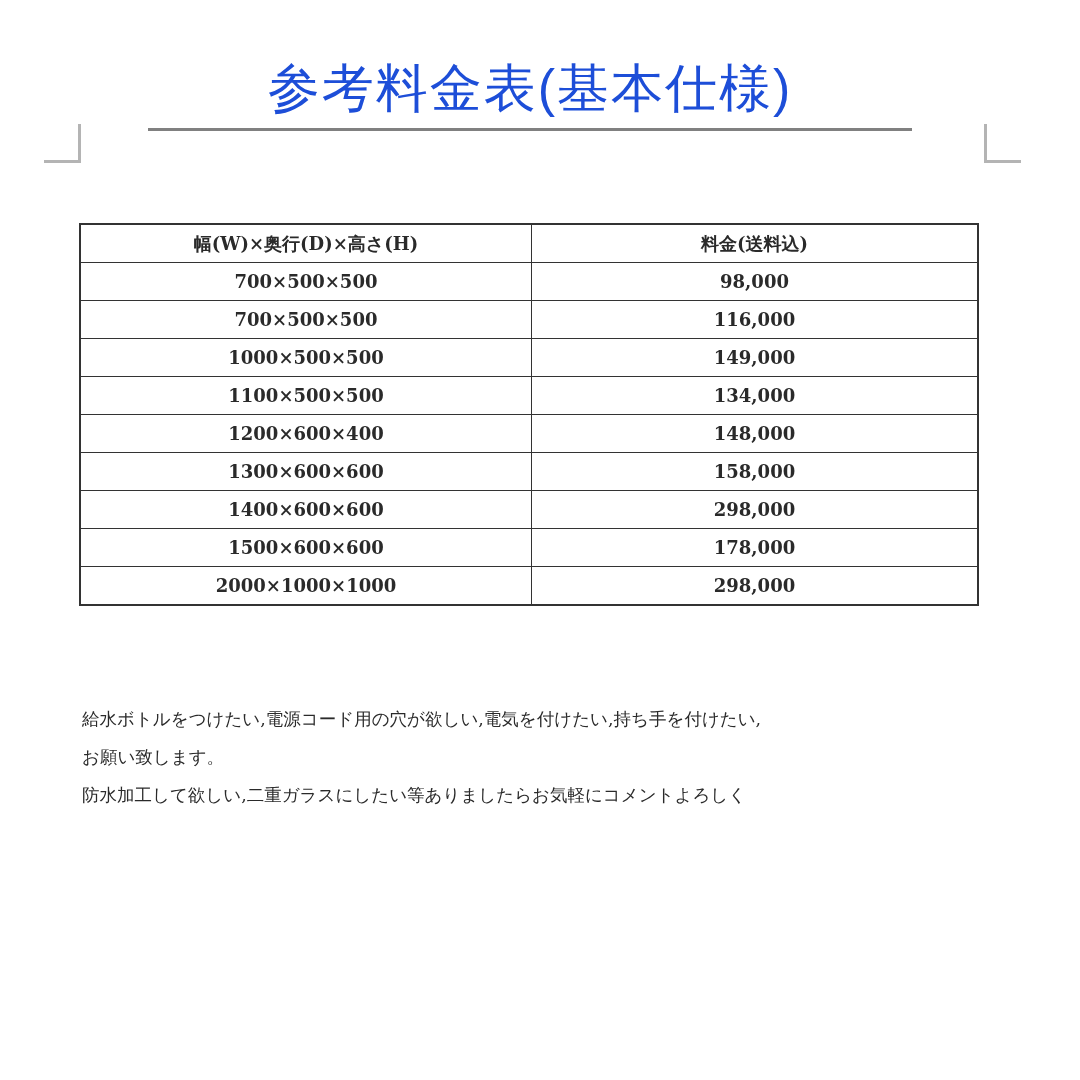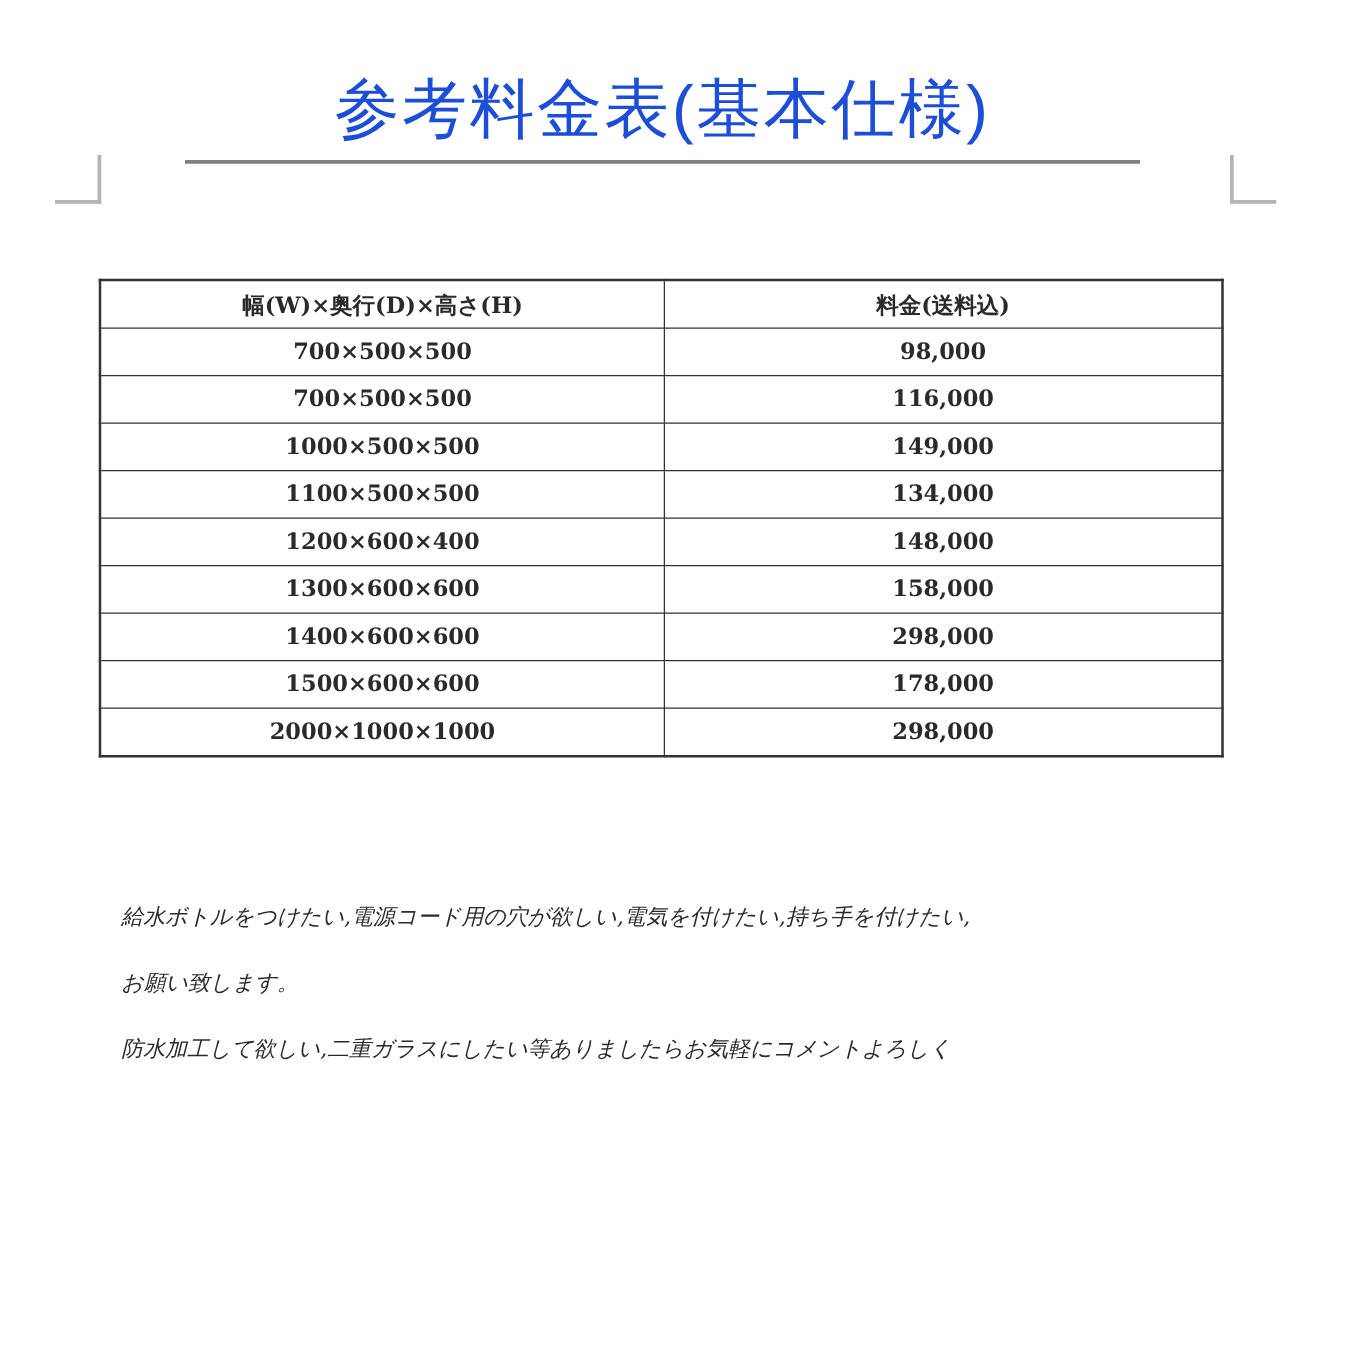--- a/index.html
+++ b/index.html
@@ -12,21 +12,21 @@
   .corner { position:absolute; width:34px; height:36px; }
   .corner-left { left:44px; top:124px; border-right:3px solid #b4b4b4; border-bottom:3px solid #b4b4b4; }
   .corner-right { left:984px; top:124px; border-left:3px solid #b4b4b4; border-bottom:3px solid #b4b4b4; }
   table.price { position:absolute; left:79px; top:223px; width:900px; border-collapse:collapse;
                 border:2px solid #333; }
   table.price th, table.price td { border:1.5px solid #333; height:37px; padding:0; text-align:center;
         font-size:18px; font-weight:bold; color:#2a2a2a; }
   table.price th:first-child, table.price td:first-child { width:450px; }
   .notes { position:absolute; left:82px; top:700px; width:880px; font-size:17.5px; line-height:38px;
            color:#2a2a2a; }
-  .notes p { margin:15px; white-space:nowrap;font-style:italic; }
+  .notes p { margin:0; white-space:nowrap; }
 </style>
 </head>
 <body>
 
 <div class="title">参考料金表(基本仕様)</div>
 <div class="title-underline"></div>
 <div class="corner corner-left"></div>
 <div class="corner corner-right"></div>
 
 <table class="price">

